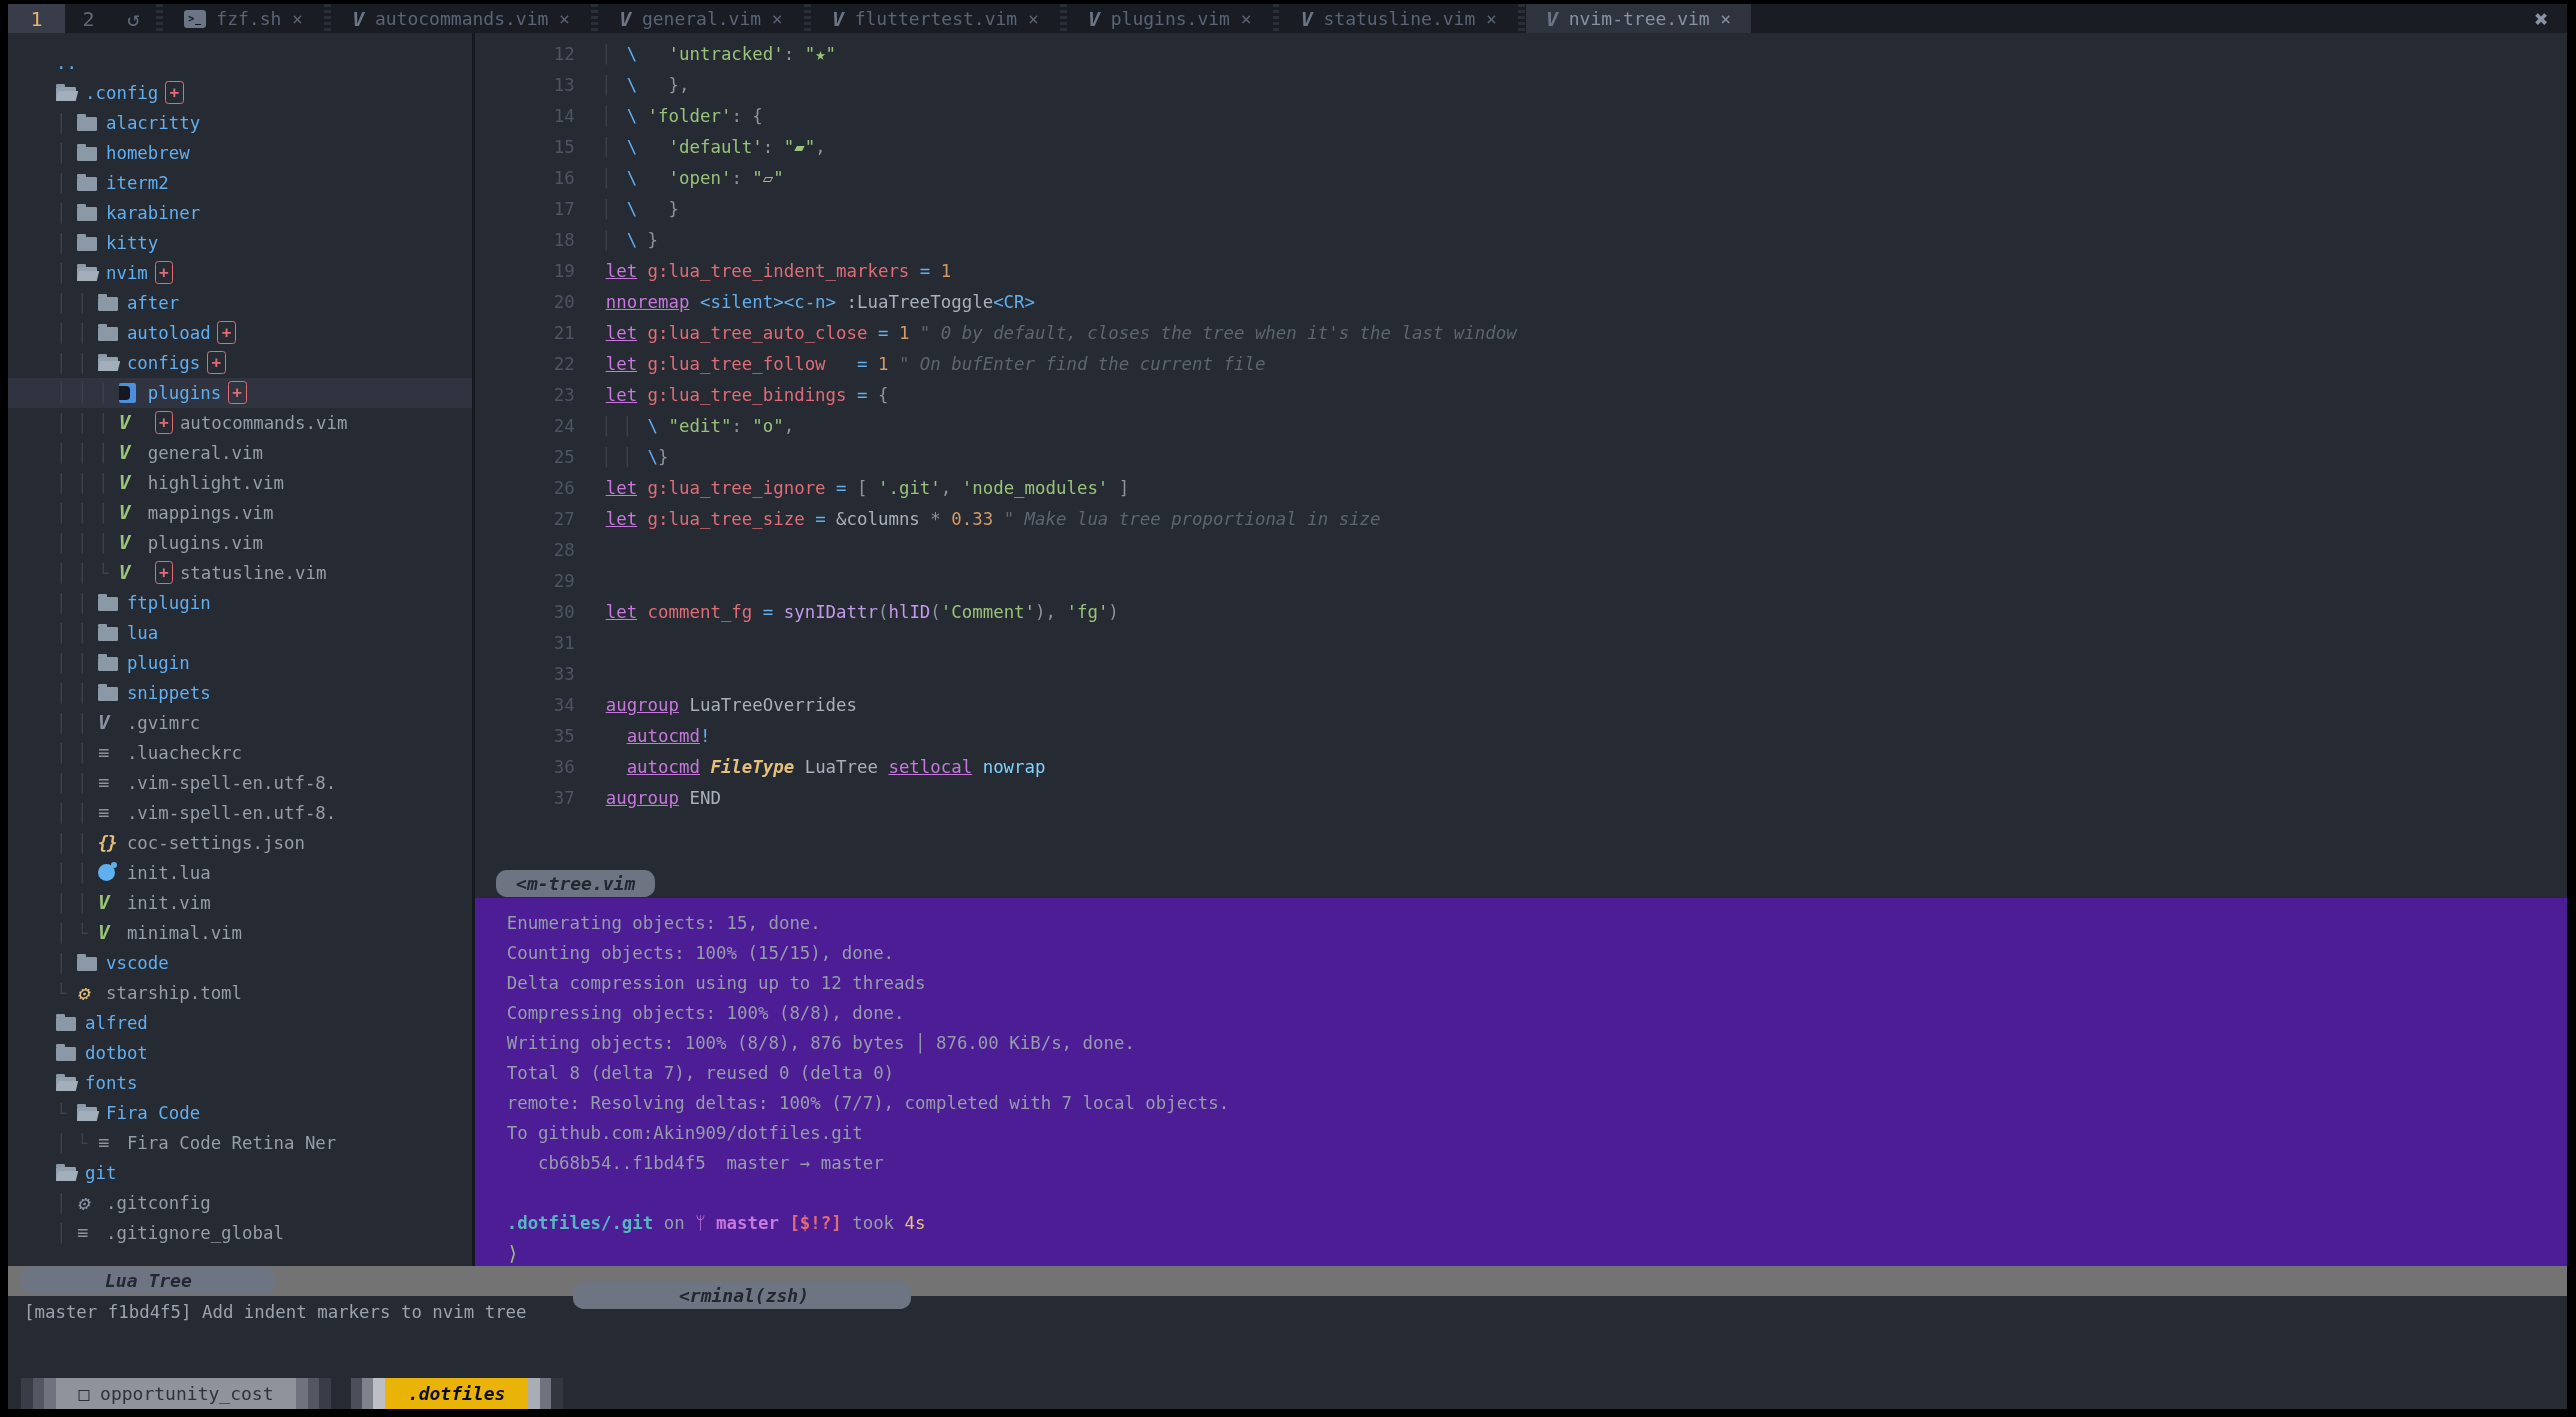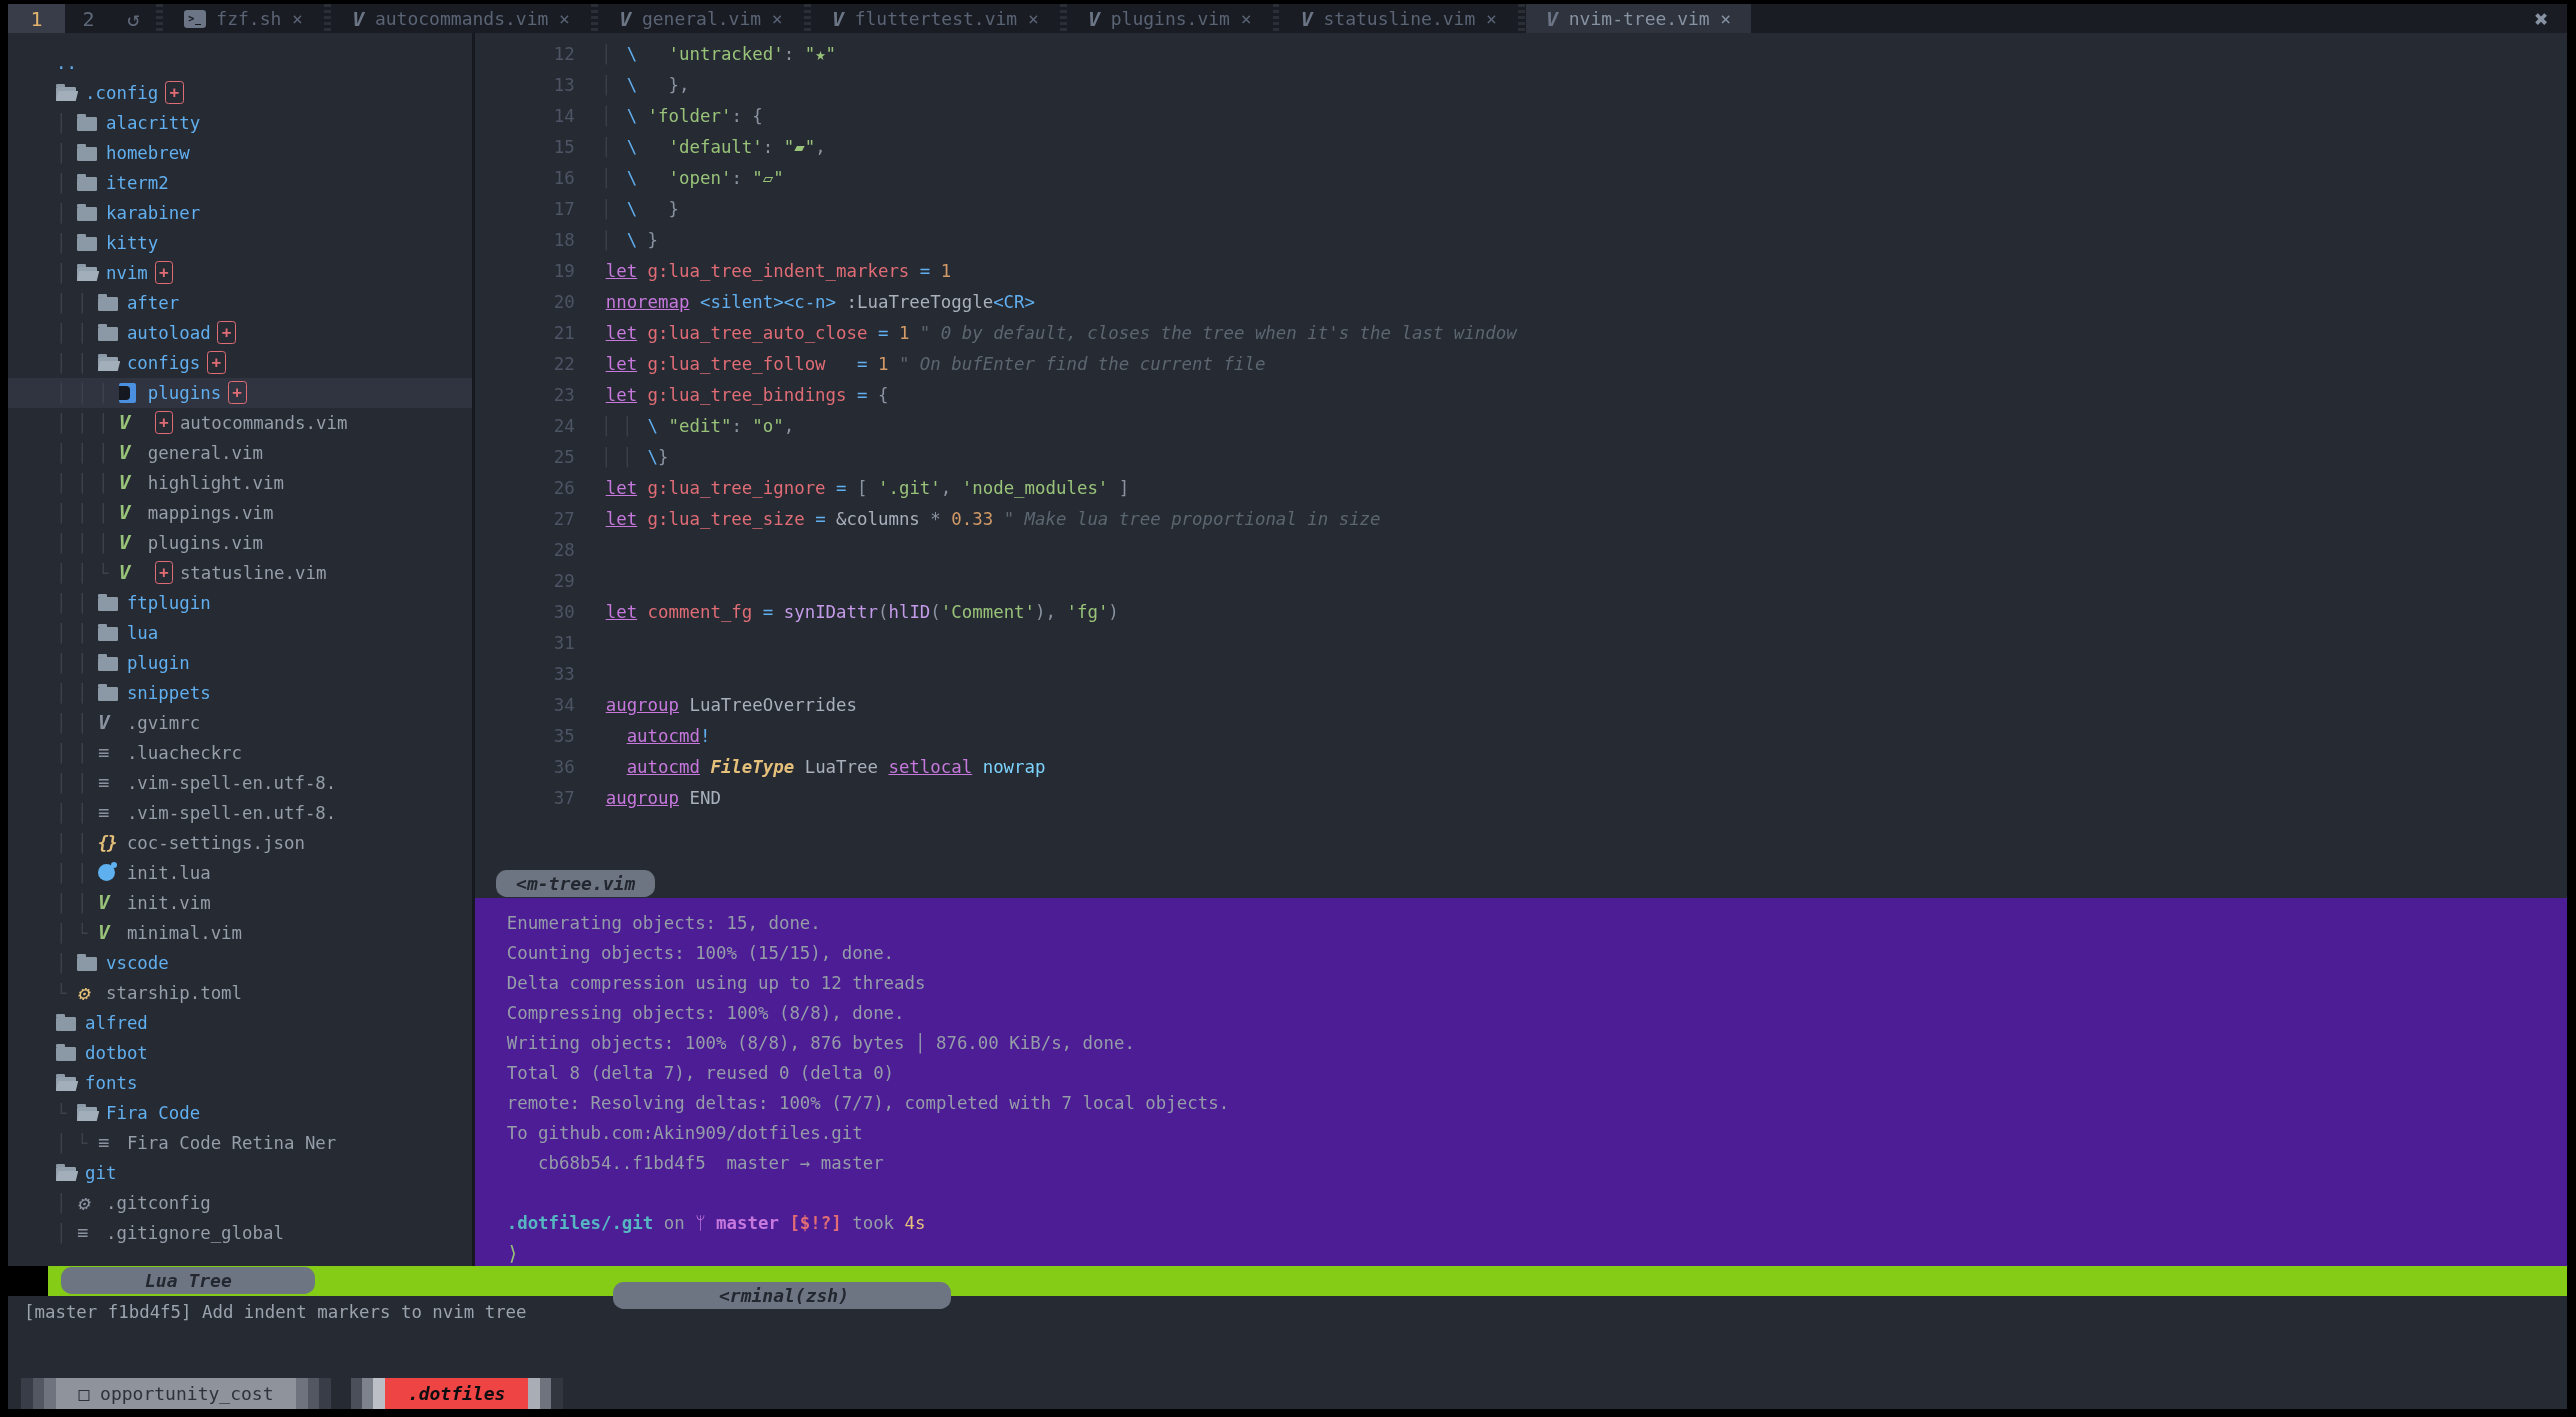--- a/index.html
+++ b/index.html
@@ -61,32 +61,32 @@
   
   .terminal{flex:1;background:#4c1d95;padding:9.4px 0 0 32px;overflow:hidden;}
   .tline{height:30px;font-size:17.4px;color:#959da8;white-space:pre;display:flex;align-items:center;}
   .tk-tm{color:#959da8;} .tk-cyb{color:#56b6c2;font-weight:bold;} .tk-mg{color:#c678dd;}
   .tk-mgb{color:#c678dd;font-weight:bold;} .tk-rdb{color:#e06c75;font-weight:bold;}
   .tk-ylb{color:#e5c07b;font-weight:normal;} .tk-gr{color:#98c379;font-size:20px;}
   
   .pill{background:#6d7583;color:#23272f;font-size:18px;font-weight:bold;font-style:italic;
         border-radius:10.7px;display:inline-flex;align-items:center;padding:0 20px;height:27px;white-space:pre;}
   .bufpill{position:absolute;left:21.4px;bottom:1.3px;}
-  .statusband{height:30px;background:#84cc16;position:relative;flex:none;margin-left:40px;}
+  .statusband{height:30px;background:#737373;position:relative;flex:none;}
   .statusband .treepill{position:absolute;left:13.4px;top:1.3px;min-width:214px;justify-content:center;}
   .statusband .termpill{position:absolute;left:565px;top:16px;min-width:294px;justify-content:center;padding-left:24px;}
   .msgblock{height:82px;background:#262a33;flex:none;}
   .msgline{height:31px;display:flex;align-items:center;font-size:17.4px;color:#9aa3ae;padding-left:16px;white-space:pre;}
   
   .tmuxbar{height:31px;background:#262a33;display:flex;align-items:stretch;flex:none;}
   .tband{width:11.4px;flex:none;}
   .twin{display:flex;align-items:stretch;}
   .twin .tmain{display:flex;align-items:center;gap:10.7px;padding:0 23px;font-size:18px;white-space:pre;}
   .twin.grey .tmain{background:#8f939b;color:#2e323a;}
-  .twin.light .tmain{background:#ef4444;color:#0c0d10;font-weight:bold;font-style:italic;}
+  .twin.light .tmain{background:#eab308;color:#0c0d10;font-weight:bold;font-style:italic;}
   .tmux-gap{width:20px;}
   .tmux-lead{width:13.4px;}
 </style>
 </head>
 <body>
 
 <div class="page">
   <div class="screen">
 
     <div class="tabbar">

